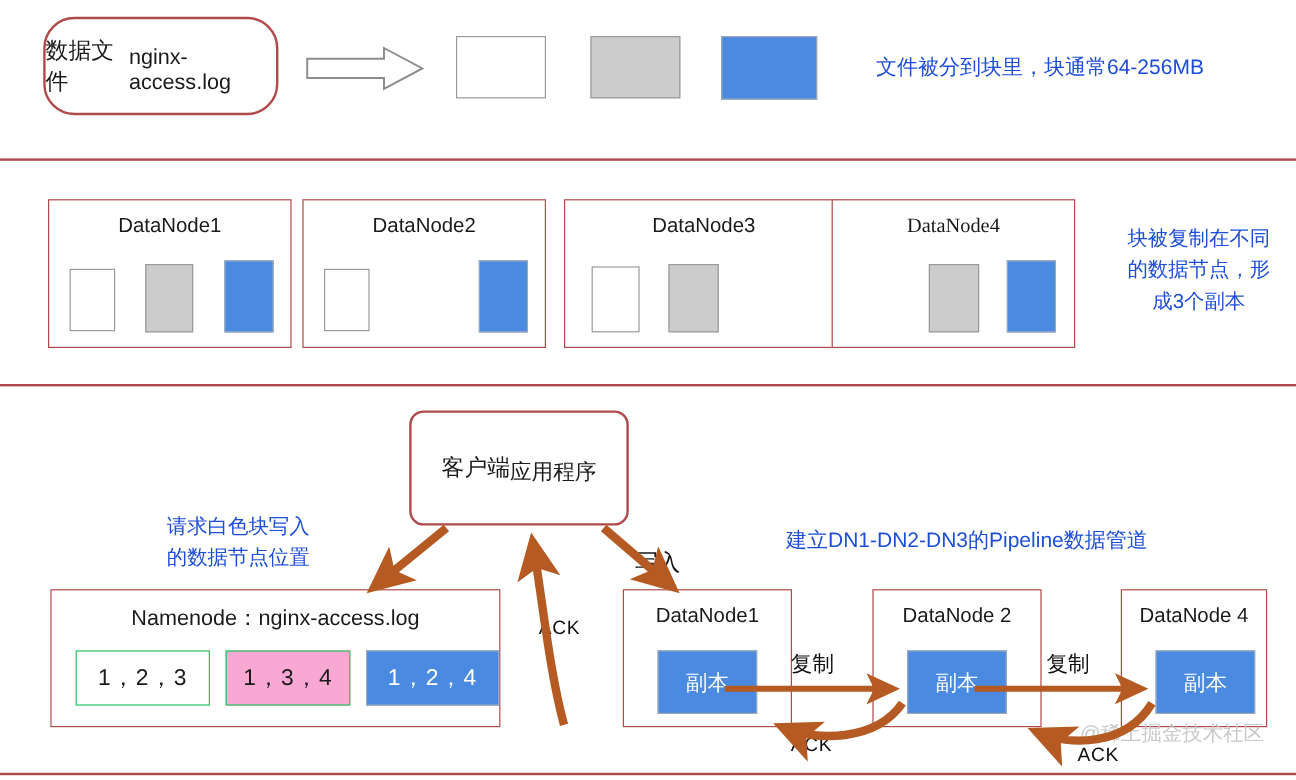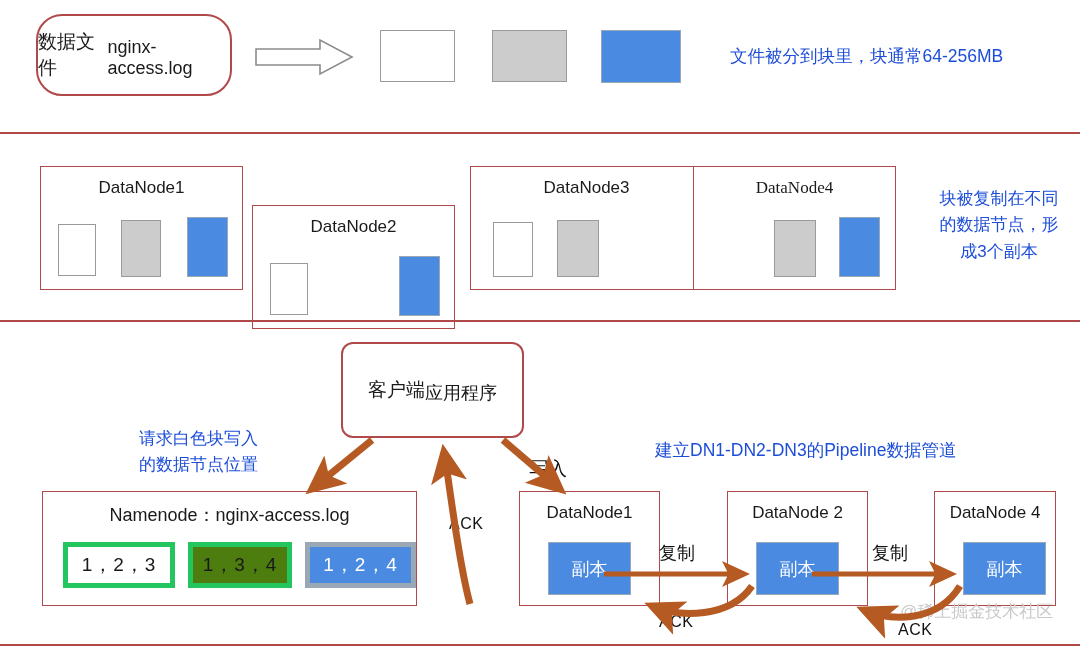--- a/index.html
+++ b/index.html
@@ -61,30 +61,30 @@
     box-sizing: border-box;
     border: 1px solid #9a9a9a;
   }
   .blk.white { background: #ffffff; }
   .blk.gray  { background: #cccccc; }
   .blk.blue  { background: #4a8ae0; border-color: #9aa7b5; }
 
   
   .chip {
     box-sizing: border-box;
-    border: 5px solid #22c55e;
+    border: 1px solid #22c55e;
     display: flex;
     align-items: center;
     justify-content: center;
     font-size: 19px;
     letter-spacing: 1px;
     color: #1a1a1a;
   }
   .chip.white { background: #ffffff; }
-  .chip.gray  { background: #4d7c0f; }
+  .chip.gray  { background: #f9a8d4; }
   .chip.blue  { background: #4a8ae0; border-color: #9aa7b5; color: #ffffff; }
 
   
   .replica {
     background: #4a8ae0;
     border: 1px solid #9aa7b5;
     box-sizing: border-box;
     display: flex;
     align-items: center;
     justify-content: center;
@@ -151,21 +151,21 @@
 
   <div class="abs divider" style="top:132px;"></div>
 
   <div class="abs nodebox" style="left:40px; top:166px; width:203px; height:124px;">
     <div class="node-title">DataNode1</div>
     <div class="abs blk white" style="left:17px; top:57px; width:38px; height:52px;"></div>
     <div class="abs blk gray" style="left:80px; top:53px; width:40px; height:57px;"></div>
     <div class="abs blk blue" style="left:146px; top:50px; width:41px; height:60px;"></div>
   </div>
 
-  <div class="abs nodebox" style="left:252px; top:166px; width:203px; height:124px;margin-top:39px;">
+  <div class="abs nodebox" style="left:252px; top:166px; width:203px; height:124px;">
     <div class="node-title">DataNode2</div>
     <div class="abs blk white" style="left:17px; top:57px; width:38px; height:52px;"></div>
     <div class="abs blk blue" style="left:146px; top:50px; width:41px; height:60px;"></div>
   </div>
 
   <div class="abs nodebox" style="left:470px; top:166px; width:233px; height:124px;">
     <div class="node-title">DataNode3</div>
     <div class="abs blk white" style="left:22px; top:55px; width:40px; height:55px;"></div>
     <div class="abs blk gray" style="left:86px; top:53px; width:42px; height:57px;"></div>
   </div>

